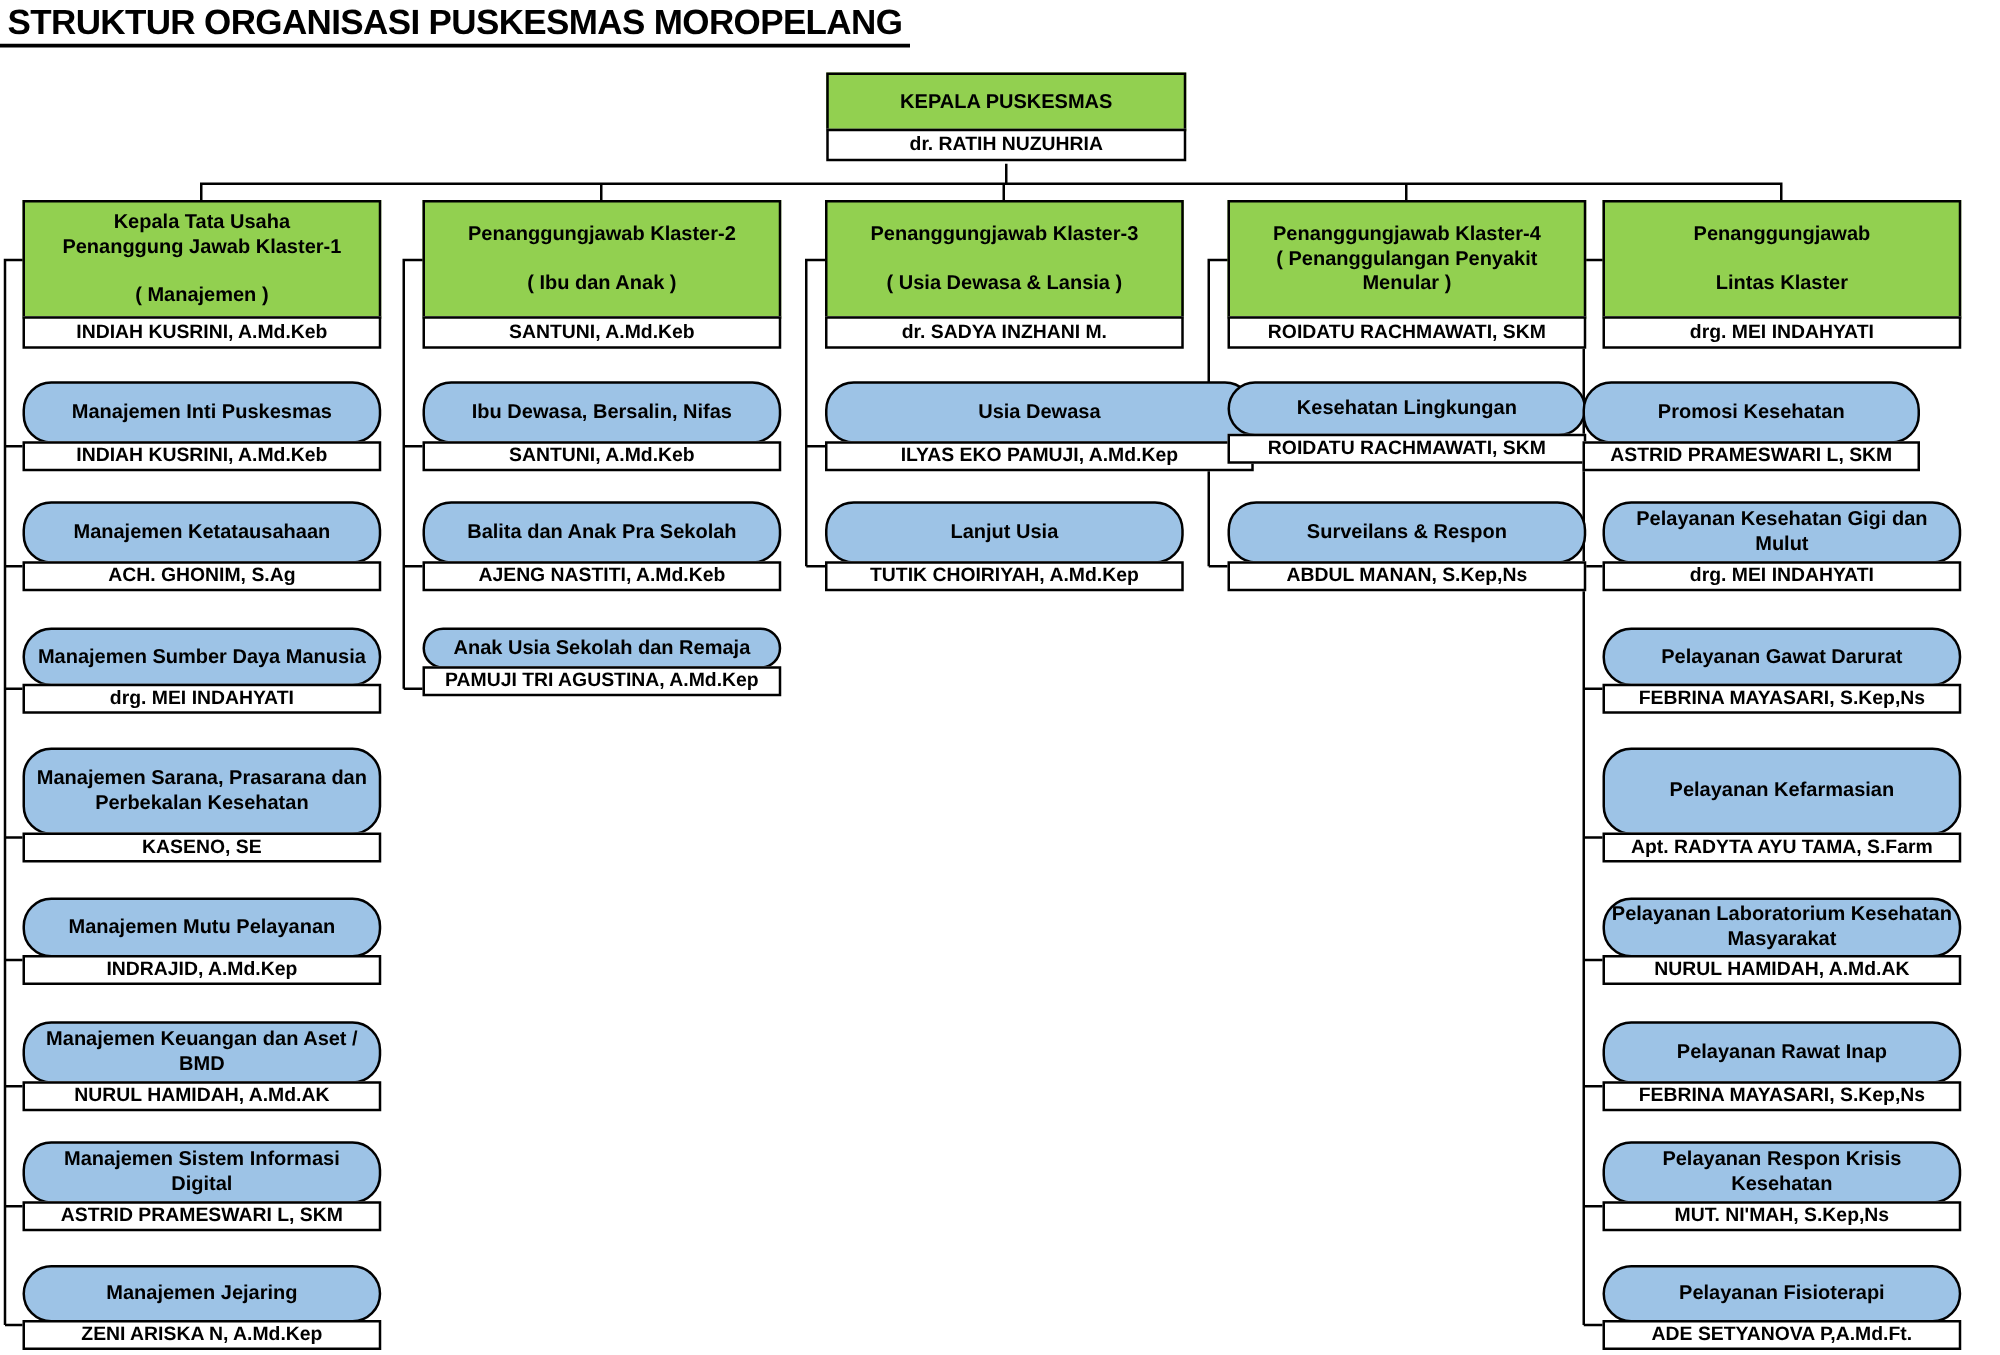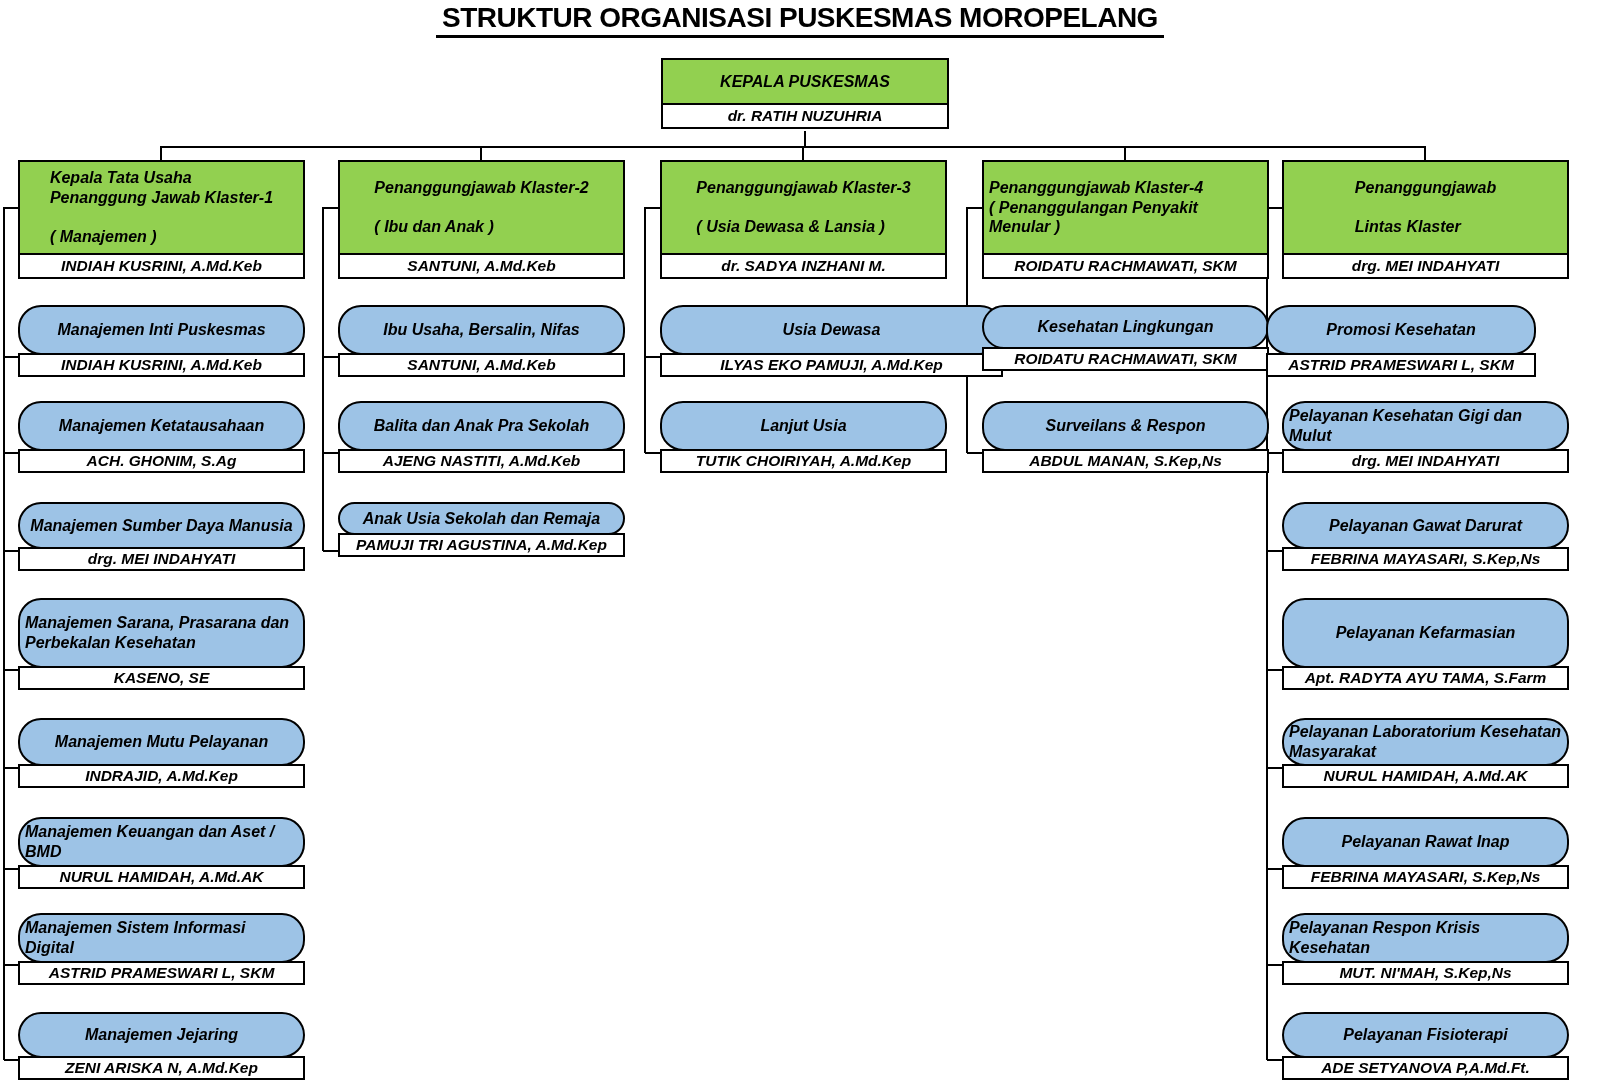--- a/index.html
+++ b/index.html
@@ -1,23 +1,23 @@
 <!DOCTYPE html>
 <html style="--header_fill: #92D050; --sub_fill: #9DC3E6; --name_fill: #FFFFFF; --line: #000000;"><head>
 <meta charset="utf-8">
 <style>
   html,body{margin:0;padding:0;background:#fff;}
   body{font-family:"Liberation Sans",sans-serif;}
   #canvas{position:relative;width:1600px;height:1084px;background:#fff;overflow:hidden;font-weight:700;color:#000;}
-  #chart-title{position:absolute;top:2px;left:0;width:100%;text-align:center;}
+  #chart-title{position:absolute;top:2px;left:0;width:100%;}
   #chart-title span{display:inline-block;font-size:28px;font-weight:800;border-bottom:3px solid #000;padding:0 6px 1px 6px;letter-spacing:-0.5px;}
   #connectors{position:absolute;left:0;top:0;pointer-events:none;}
   .unit{position:absolute;display:flex;flex-direction:column;}
   .cell{box-sizing:border-box;border:2px solid var(--line,#000);display:flex;align-items:center;justify-content:center;
-        white-space:pre-line;line-height:1.22;font-size:16px;padding:0 5px;font-style:italic;}
+        text-align:center;white-space:pre-line;line-height:1.22;font-size:16px;padding:0 5px;}
   .fill-green{background:var(--header_fill,#92D050);}
   .fill-blue{background:var(--sub_fill,#9DC3E6);border-radius:23px;}
   .name{background:var(--name_fill,#fff);margin-top:-2px;font-size:15.5px;white-space:nowrap;}
 </style>
 </head>
 <body>
 
 <div id="canvas">
 
   <div id="chart-title">
@@ -80,21 +80,21 @@
     <div class="cell name" style="height:24px">ZENI ARISKA N, A.Md.Kep</div>
   </div>
 
   <div class="unit" style="left:338px;top:160px;width:287px">
     <div class="cell fill-green" style="height:95px">Penanggungjawab Klaster-2
 
 ( Ibu dan Anak )</div>
     <div class="cell name" style="height:26px">SANTUNI, A.Md.Keb</div>
   </div>
   <div class="unit" style="left:338px;top:305px;width:287px">
-    <div class="cell fill-blue" style="height:50px">Ibu Usaha, Bersalin, Nifas</div>
+    <div class="cell fill-blue" style="height:50px">Ibu Dewasa, Bersalin, Nifas</div>
     <div class="cell name" style="height:24px">SANTUNI, A.Md.Keb</div>
   </div>
   <div class="unit" style="left:338px;top:401px;width:287px">
     <div class="cell fill-blue" style="height:50px">Balita dan Anak Pra Sekolah</div>
     <div class="cell name" style="height:24px">AJENG NASTITI, A.Md.Keb</div>
   </div>
   <div class="unit" style="left:338px;top:502px;width:287px">
     <div class="cell fill-blue" style="height:33px">Anak Usia Sekolah dan Remaja</div>
     <div class="cell name" style="height:24px">PAMUJI TRI AGUSTINA, A.Md.Kep</div>
   </div>

